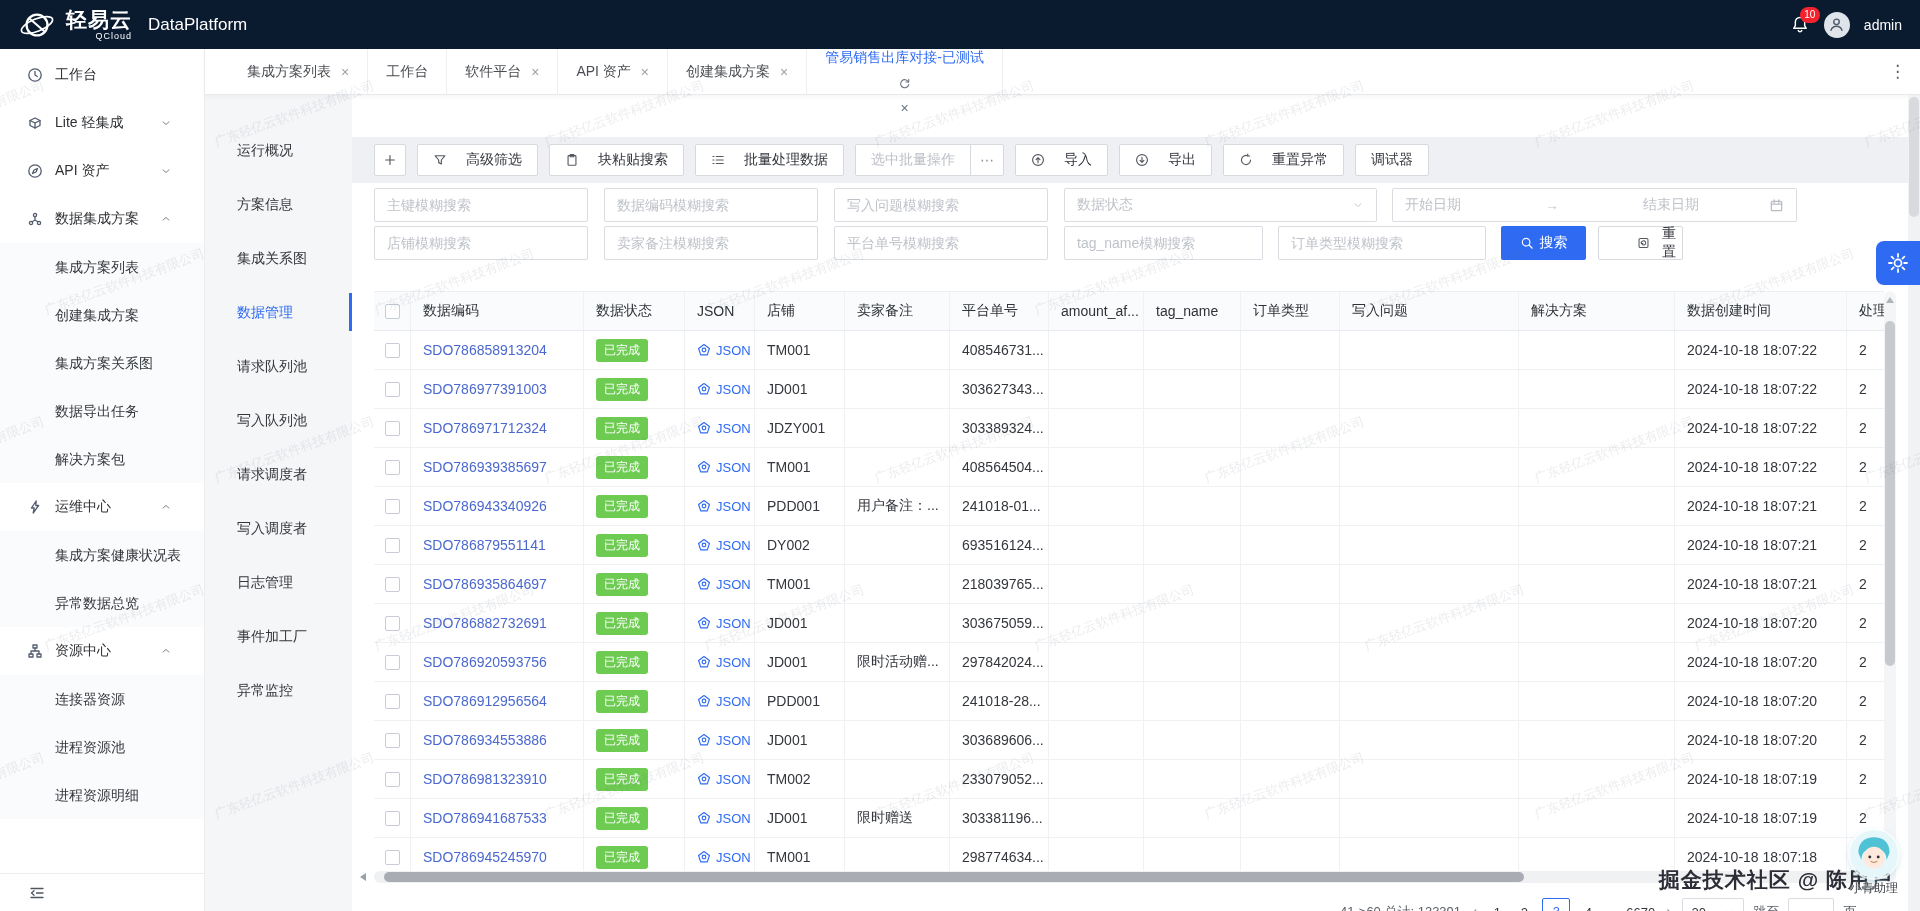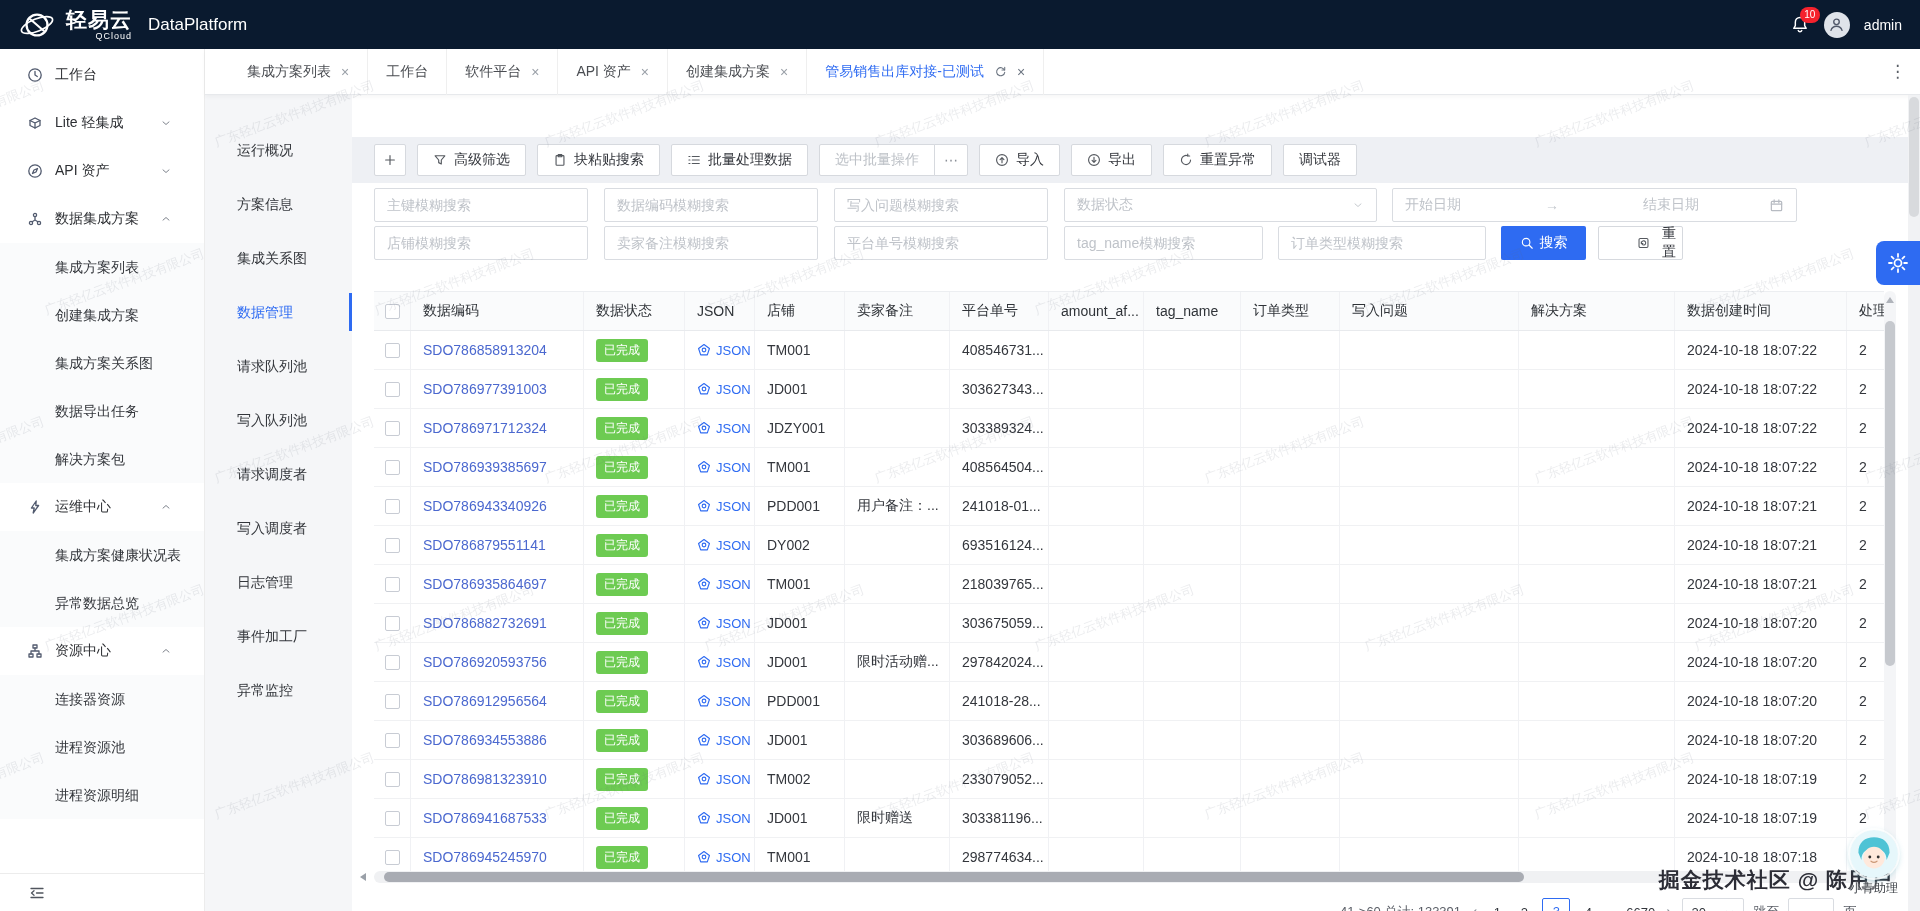--- a/index.html
+++ b/index.html
@@ -35,38 +35,38 @@
   .sb-sub { height:48px; line-height:48px; padding-left:55px; font-size:14px; color:#34373c; cursor:pointer; }
   .sb-collapse { position:absolute; left:0; bottom:0; width:204px; height:38px; border-top:1px solid #ececec;
     display:flex; align-items:center; }
   .sb-collapse .ic { width:18px; height:18px; margin-left:28px; color:#50555e; }
 
   
   .tabbar { position:absolute; left:205px; top:49px; width:1715px; height:46px; background:#fff;
     border-bottom:1px solid #e7e9ec; box-shadow:0 2px 4px rgba(0,0,0,.04); z-index:20; display:flex; align-items:center; padding-left:24px; }
   .tab { height:46px; display:flex; align-items:center; padding:0 18px; font-size:14px; color:#4a4d52;
     border-right:1px solid #efefef; cursor:pointer; gap:10px; white-space:nowrap; }
-  .tab.active { color:#2e6bf2; }
+  .tab.active { color:#2e6bf2;flex-direction:column; }
   .tab .tab-close { font-size:14px; color:#9aa0a8; }
   .tab.active .tab-close, .tab.active .tab-refresh { color:#6b7480; }
   .tab-refresh { width:13px; height:13px; }
   .tab-more { position:absolute; right:14px; font-size:17px; color:#5a5f66; cursor:pointer; }
 
   
   .submenu { position:absolute; left:205px; top:95px; width:147px; height:816px; background:#f5f6f8; z-index:9; padding-top:28px; }
   .sm-item { height:54px; line-height:54px; padding-left:32px; font-size:14px; color:#33363b; cursor:pointer; position:relative; white-space:nowrap; }
   .sm-item.active { color:#2e6bf2; }
   .sm-item.active::after { content:''; position:absolute; right:0; top:8px; bottom:8px; width:3px; background:#2e6bf2; }
 
   
   .content { position:absolute; left:352px; top:95px; width:1568px; height:816px; background:#fff; }
   .toolbar { position:absolute; left:0; top:42px; width:1568px; height:46px; background:#eef0f4;
     display:flex; align-items:center; gap:11px; padding-left:22px; }
   .tbtn { height:32px; background:#fff; border:1px solid #d6d9de; border-radius:2px; display:inline-flex;
-    align-items:center; gap:7px; padding:0 15px; font-size:14px; color:#33363c; cursor:pointer; white-space:nowrap; }
+    align-items:center; gap:19px; padding:0 15px; font-size:14px; color:#33363c; cursor:pointer; white-space:nowrap; }
   .tbtn .ic { width:14px; height:14px; color:#55595f; }
   .tbtn.icon-only { width:32px; padding:0; justify-content:center; }
   .tbtn.disabled { color:#bcc0c6; cursor:default; }
   .btn-group { display:inline-flex; }
   .btn-group .tbtn:first-child { border-radius:2px 0 0 2px; }
   .btn-group .tbtn:last-child { border-radius:0 2px 2px 0; margin-left:-1px; width:34px; padding:0; justify-content:center; color:#8b9097; }
 
   .f-input { position:absolute; height:34px; border:1px solid #d9dce1; border-radius:2px; font-size:14px; color:#333;
     padding:0 12px; outline:none; font-family:inherit; background:#fff; }
   .f-input::placeholder { color:#bfc3c9; }

